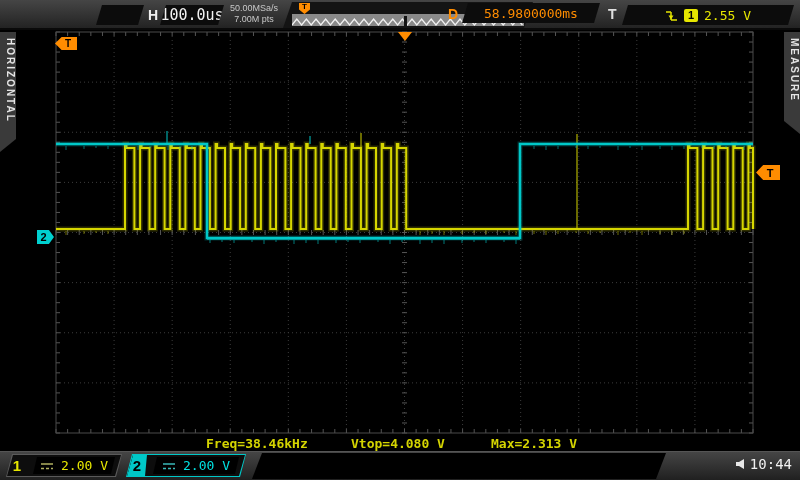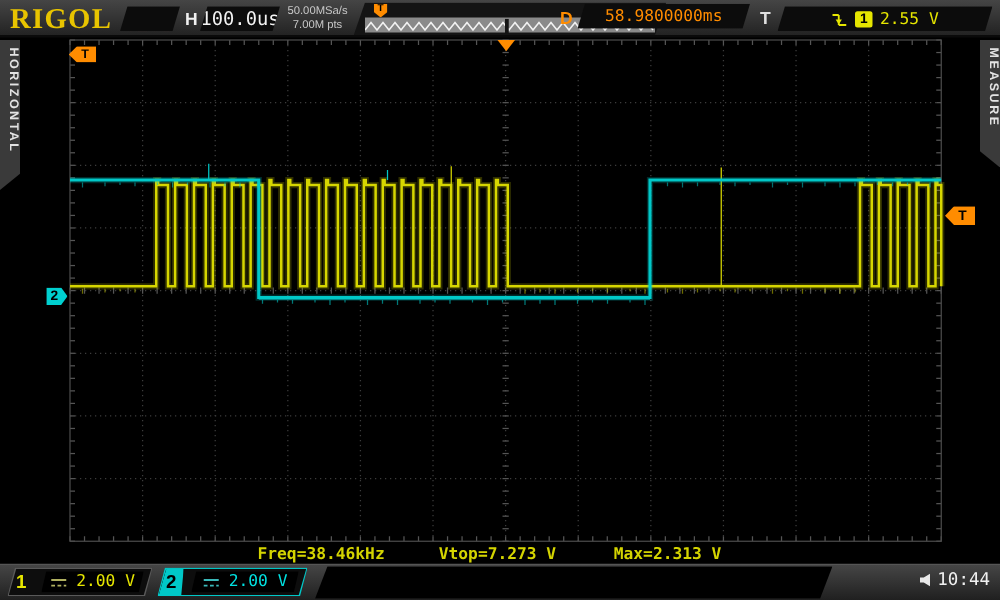--- a/index.html
+++ b/index.html
@@ -505,28 +505,27 @@
       <line x1="726" y1="146" x2="726" y2="148" stroke="#00c8c8" stroke-width="1" opacity="0.55"></line>
       <line x1="744" y1="146" x2="744" y2="150" stroke="#00c8c8" stroke-width="1" opacity="0.55"></line>
     </svg>
 
   <div class="tag left-point trig-offscreen">T</div>
   <div class="trig-pos"></div>
   <div class="tag left-point trig-level">T</div>
   <div class="ch2tag">2</div>
 
   <span class="meas m1">Freq=38.46kHz</span>
-  <span class="meas m2">Vtop=7.273 V</span>
+  <span class="meas m2">Vtop=4.080 V</span>
   <span class="meas m3">Max=2.313 V</span>
 
   <div class="vtab left">HORIZONTAL</div>
   <div class="vtab right">MEASURE</div>
 
   <div class="topbar">
-    <div class="logo">RIGOL</div>
     <div class="statusbox pgram">
       <span>STOP</span>
     </div>
     <div class="hlabel">H</div>
     <div class="tbbox pgram">
       <span>100.0us</span>
     </div>
     <div class="ratebox">
       <div>50.00MSa/s</div>
       <div>7.00M pts</div>

